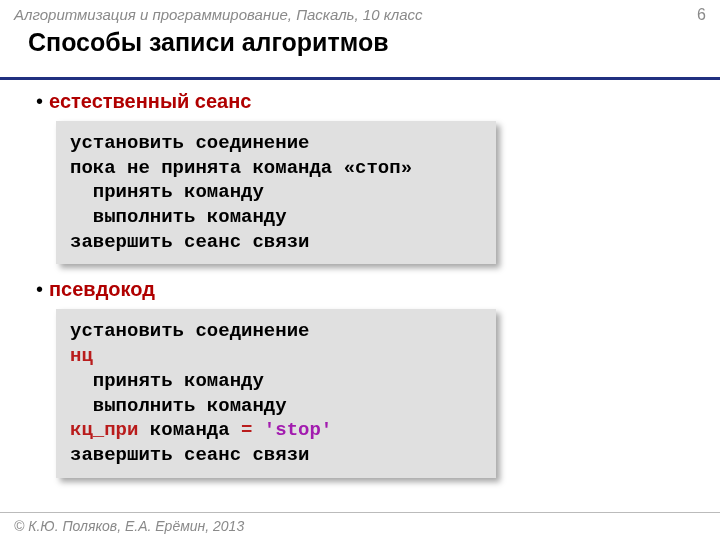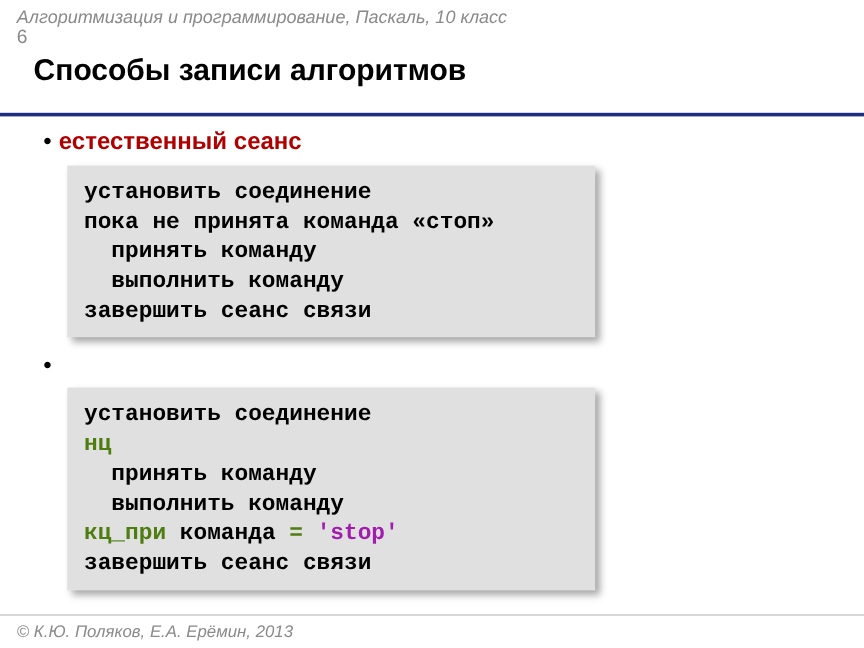--- a/index.html
+++ b/index.html
@@ -8,21 +8,20 @@
     font-family: Arial, "Helvetica Neue", sans-serif;
     background: #fff;
     position: relative;
     overflow: hidden;
   }
   .topbar {
     padding: 6px 14px 2px 14px;
     display: flex;
     justify-content: space-between;
     align-items: baseline;
-    flex-direction: column;
   }
   .course {
     color: #8a8a8a;
     font-style: italic;
     font-size: 15px;
   }
   .pagenum {
     color: #8a8a8a;
     font-size: 16px;
   }
@@ -56,21 +55,21 @@
     padding: 10px 4px 10px 14px;
     font-family: "Courier New", monospace;
     font-size: 19px;
     font-weight: bold;
     line-height: 1.3;
     white-space: pre;
     box-shadow: 4px 4px 6px rgba(0,0,0,0.35);
     display: inline-block;
     min-width: 440px;
   }
-  .kw   { color: #4d7c0f; }
+  .kw   { color: #b91c1c; }
   .str  { color: #a21caf; }
   .footer {
     position: absolute;
     left: 0; bottom: 0;
     width: 100%;
     border-top: 1px solid #bbb;
     padding: 5px 14px 6px 14px;
     color: #8a8a8a;
     font-size: 14px;
     display: flex;
@@ -95,20 +94,21 @@
     <span class="bullet-text">естественный сеанс</span>
   </div>
   <div class="codebox">установить соединение
 пока не принята команда «стоп»
   принять команду
   выполнить команду
 завершить сеанс связи</div>
 
   <div class="bullet-line">
     <span class="bullet">•</span>
+    <span class="bullet-text">псевдокод</span>
   </div>
   <div class="codebox"><span>установить соединение</span>
 <span class="kw">нц</span>
 <span>  принять команду</span>
 <span>  выполнить команду</span>
 <span class="kw">кц_при</span><span> команда </span><span class="kw">=</span><span> </span><span class="str">'stop'</span>
 <span>завершить сеанс связи</span></div>
 
 </div>
 

